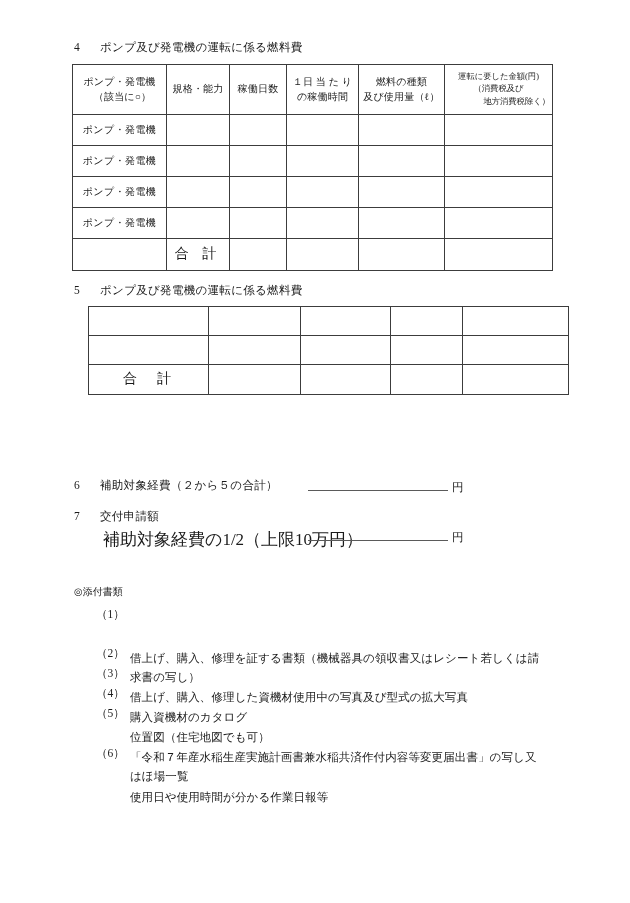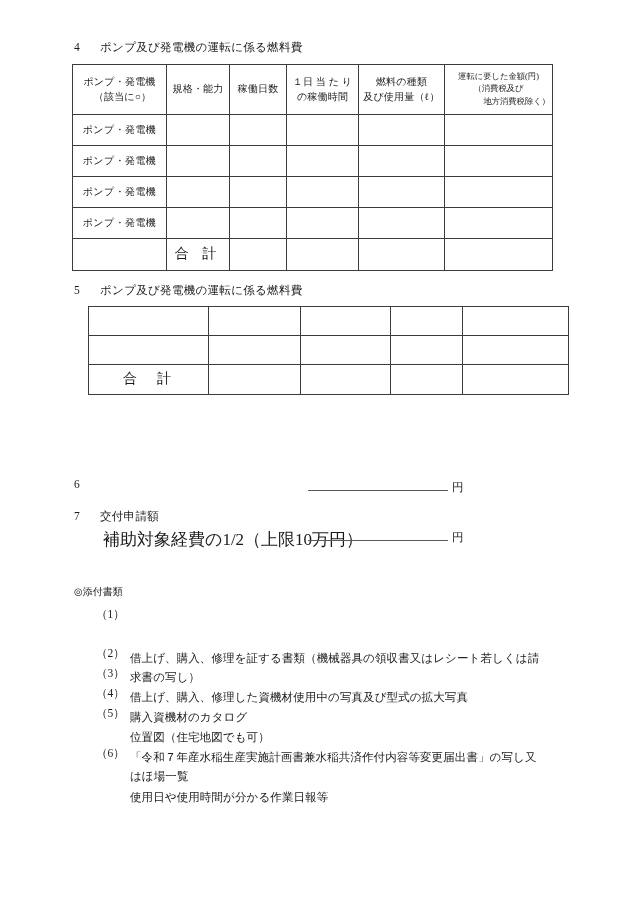--- a/index.html
+++ b/index.html
@@ -259,20 +259,21 @@
         <td class="blank"></td>
         <td class="blank"></td>
         <td class="blank"></td>
         <td class="thick"></td>
       </tr>
     </tbody>
   </table>
 
   <div class="sec-heading" style="left:74px; top:478px;">
     <span class="sec-num">6</span>
+    <span class="sec-title">補助対象経費（２から５の合計）</span>
   </div>
   <div class="amount-row" style="left:308px; top:478px;">
     <span class="blank-line" style="width:140px;"></span>
     <span class="yen">円</span>
   </div>
 
   <div class="sec-heading" style="left:74px; top:509px;">
     <span class="sec-num">7</span>
     <span class="sec-title">交付申請額</span>
   </div>

